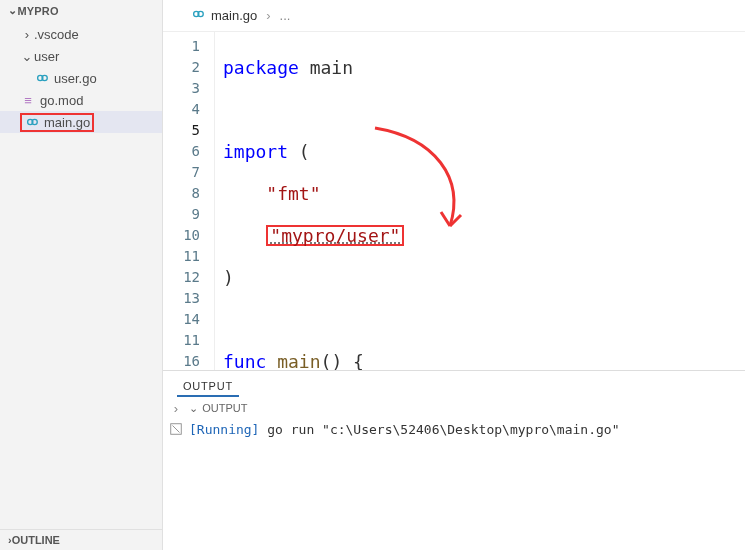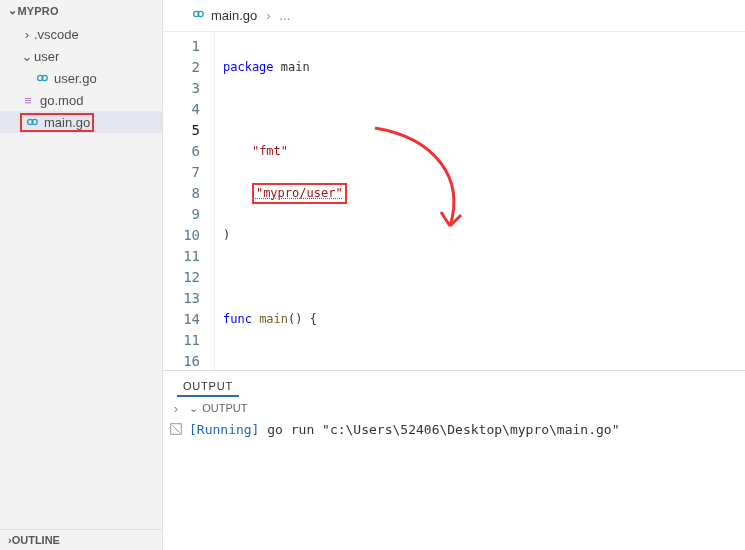--- a/index.html
+++ b/index.html
@@ -18,21 +18,21 @@
   .redbox-file { border:2px solid #e33; padding:0 2px; }
   .outline-header { border-top:1px solid #e0e0e0; display:flex; align-items:center; padding:4px 8px; font-size:11px; font-weight:700; color:#555; }
   .editor-area { flex:1; display:flex; flex-direction:column; position:relative; }
   .tabs { height:32px; display:flex; align-items:center; border-bottom:1px solid #eee; padding-left:18px; }
   .tab { display:flex; align-items:center; gap:6px; padding:4px 10px; font-size:13px; color:#333; }
   .tab .crumb-sep { color:#999; padding:0 3px; }
   .code-area { flex:1; display:flex; overflow:hidden; position:relative; }
   .gutter { width:52px; text-align:right; padding:4px 14px 4px 0; color:#237893; font-family:Consolas,monospace; font-size:14px; line-height:21px; border-right:1px solid #eee; user-select:none; }
   .gutter .ln { height:21px; color:#5a7a8a; }
   .gutter .ln.cur { color:#1a1a1a; font-weight:500; }
-  .code { flex:1; padding:4px 0 4px 8px; font-family:Consolas,monospace; font-size:12px; line-height:21px; white-space:pre; position:relative; }
+  .code { flex:1; padding:4px 0 4px 8px; font-family:Consolas,monospace; font-size:18px; line-height:21px; white-space:pre; position:relative; }
   .code .line { height:21px; }
   .kw { color:#0000ff; }
   .str { color:#a31515; }
   .fn  { color:#795e26; }
   .redbox { border:2px solid #e33; padding:0 2px; display:inline-block; line-height:17px; }
   .dotted { text-decoration:underline; text-decoration-style:dotted; text-decoration-color:#6a6a6a; }
   .arrow-svg { position:absolute; pointer-events:none; }
   .output-panel { height:180px; border-top:1px solid #ddd; display:flex; flex-direction:column; }
   .output-tab-row { height:26px; display:flex; align-items:flex-end; padding-left:14px; }
   .output-tab { font-size:11px; letter-spacing:.8px; color:#333; border-bottom:2px solid #2a6db3; padding:3px 6px; }
@@ -133,20 +133,21 @@
           <div class="ln">12</div>
         <div class="ln">13</div>
           <div class="ln">14</div>
           <div class="ln">11</div>
           <div class="ln">16</div>
         <div class="ln">20</div>
       </div>
       <div class="code">
 <div class="line"><span class="kw">package</span><span> main</span></div>
 <div class="line"></div>
+<div class="line"><span class="kw">import</span><span> (</span></div>
 <div class="line">    <span class="str">"fmt"</span></div>
 <div class="line">    <span class="redbox"><span class="str dotted">"mypro/user"</span></span></div>
 <div class="line"><span>)</span></div>
 <div class="line"></div>
 <div class="line"><span class="kw">func</span><span class="fn"> main</span><span>() {</span></div>
 <div class="line"></div>
 
 
 
 

